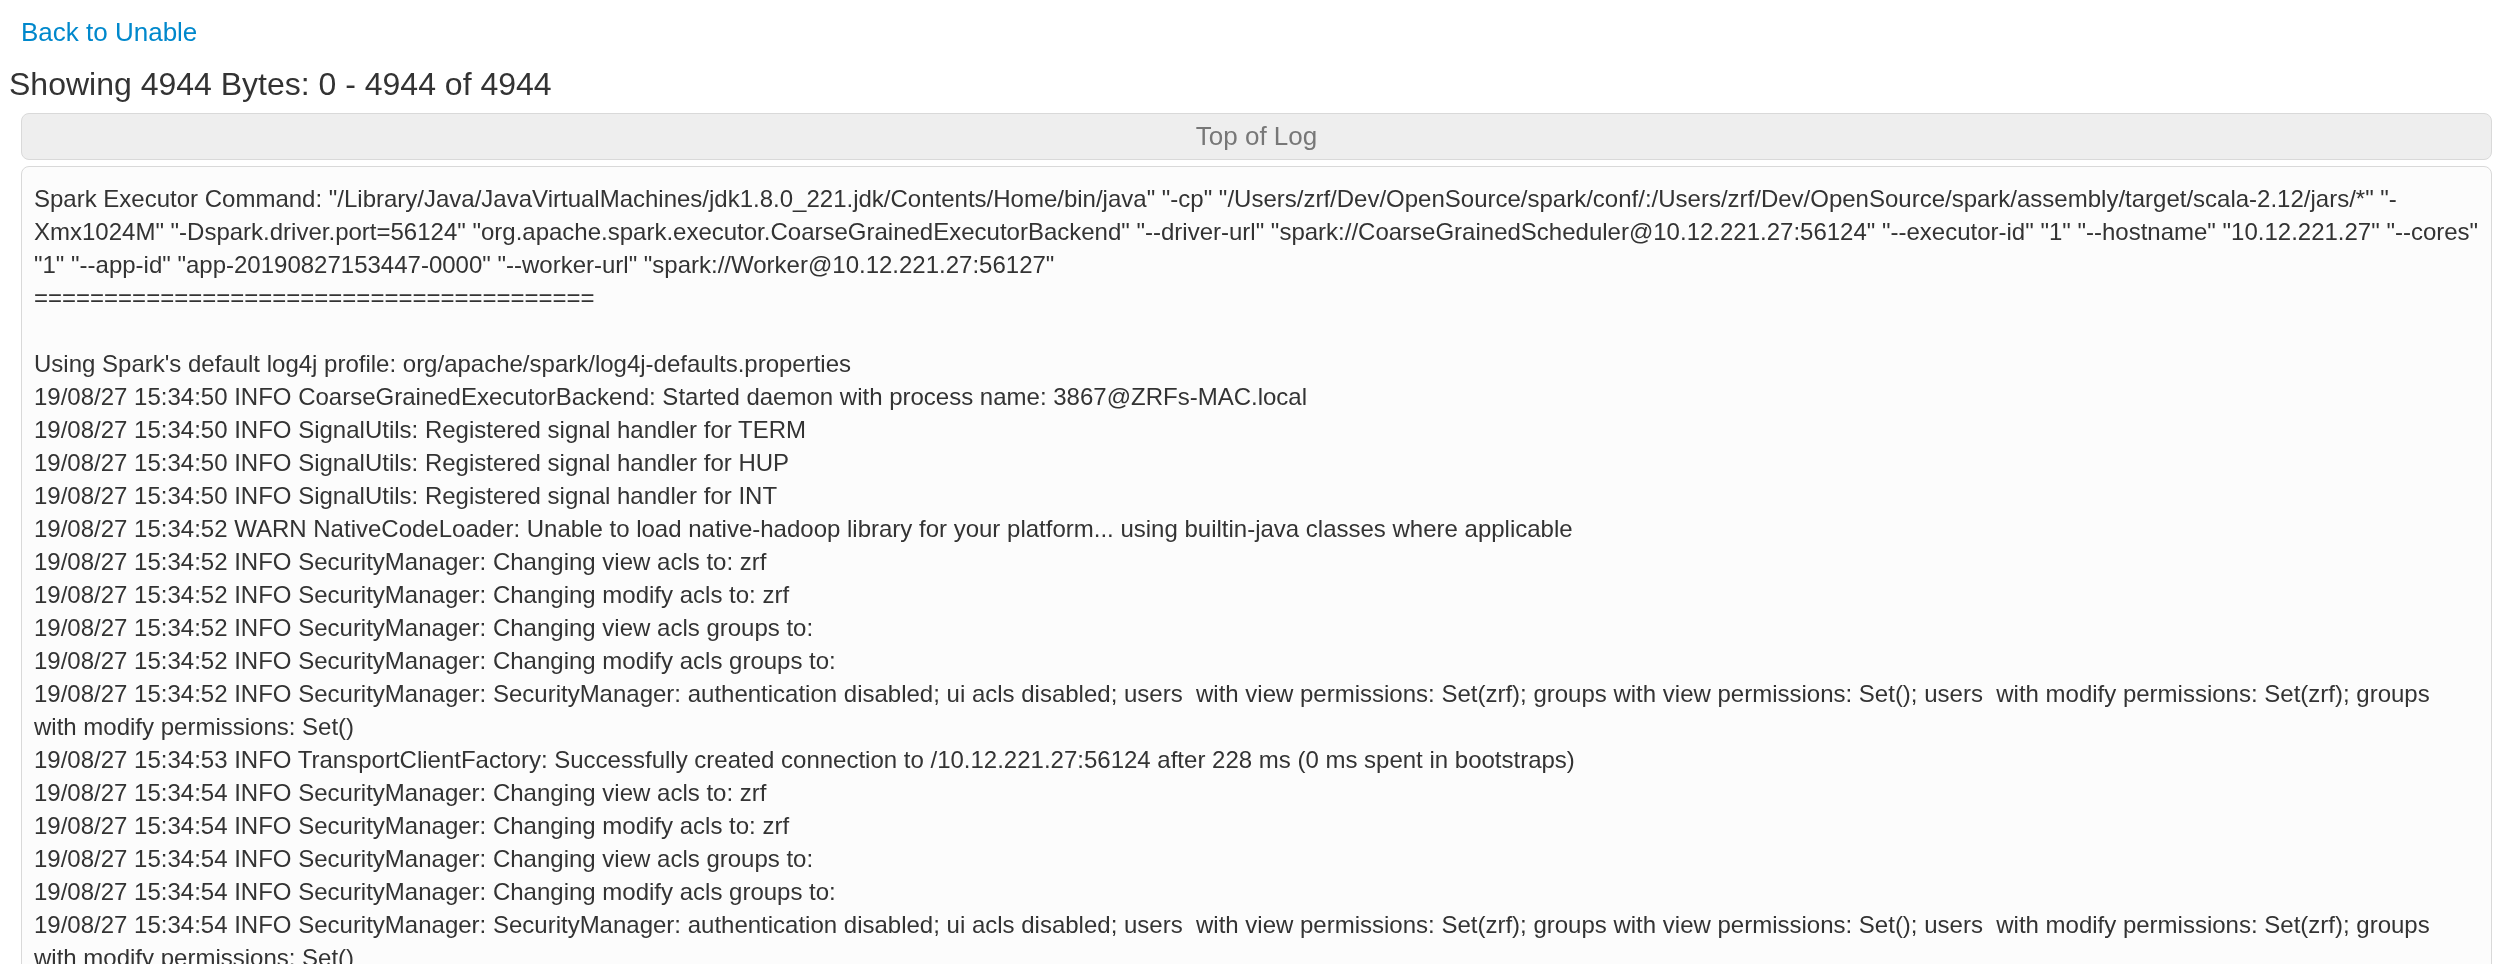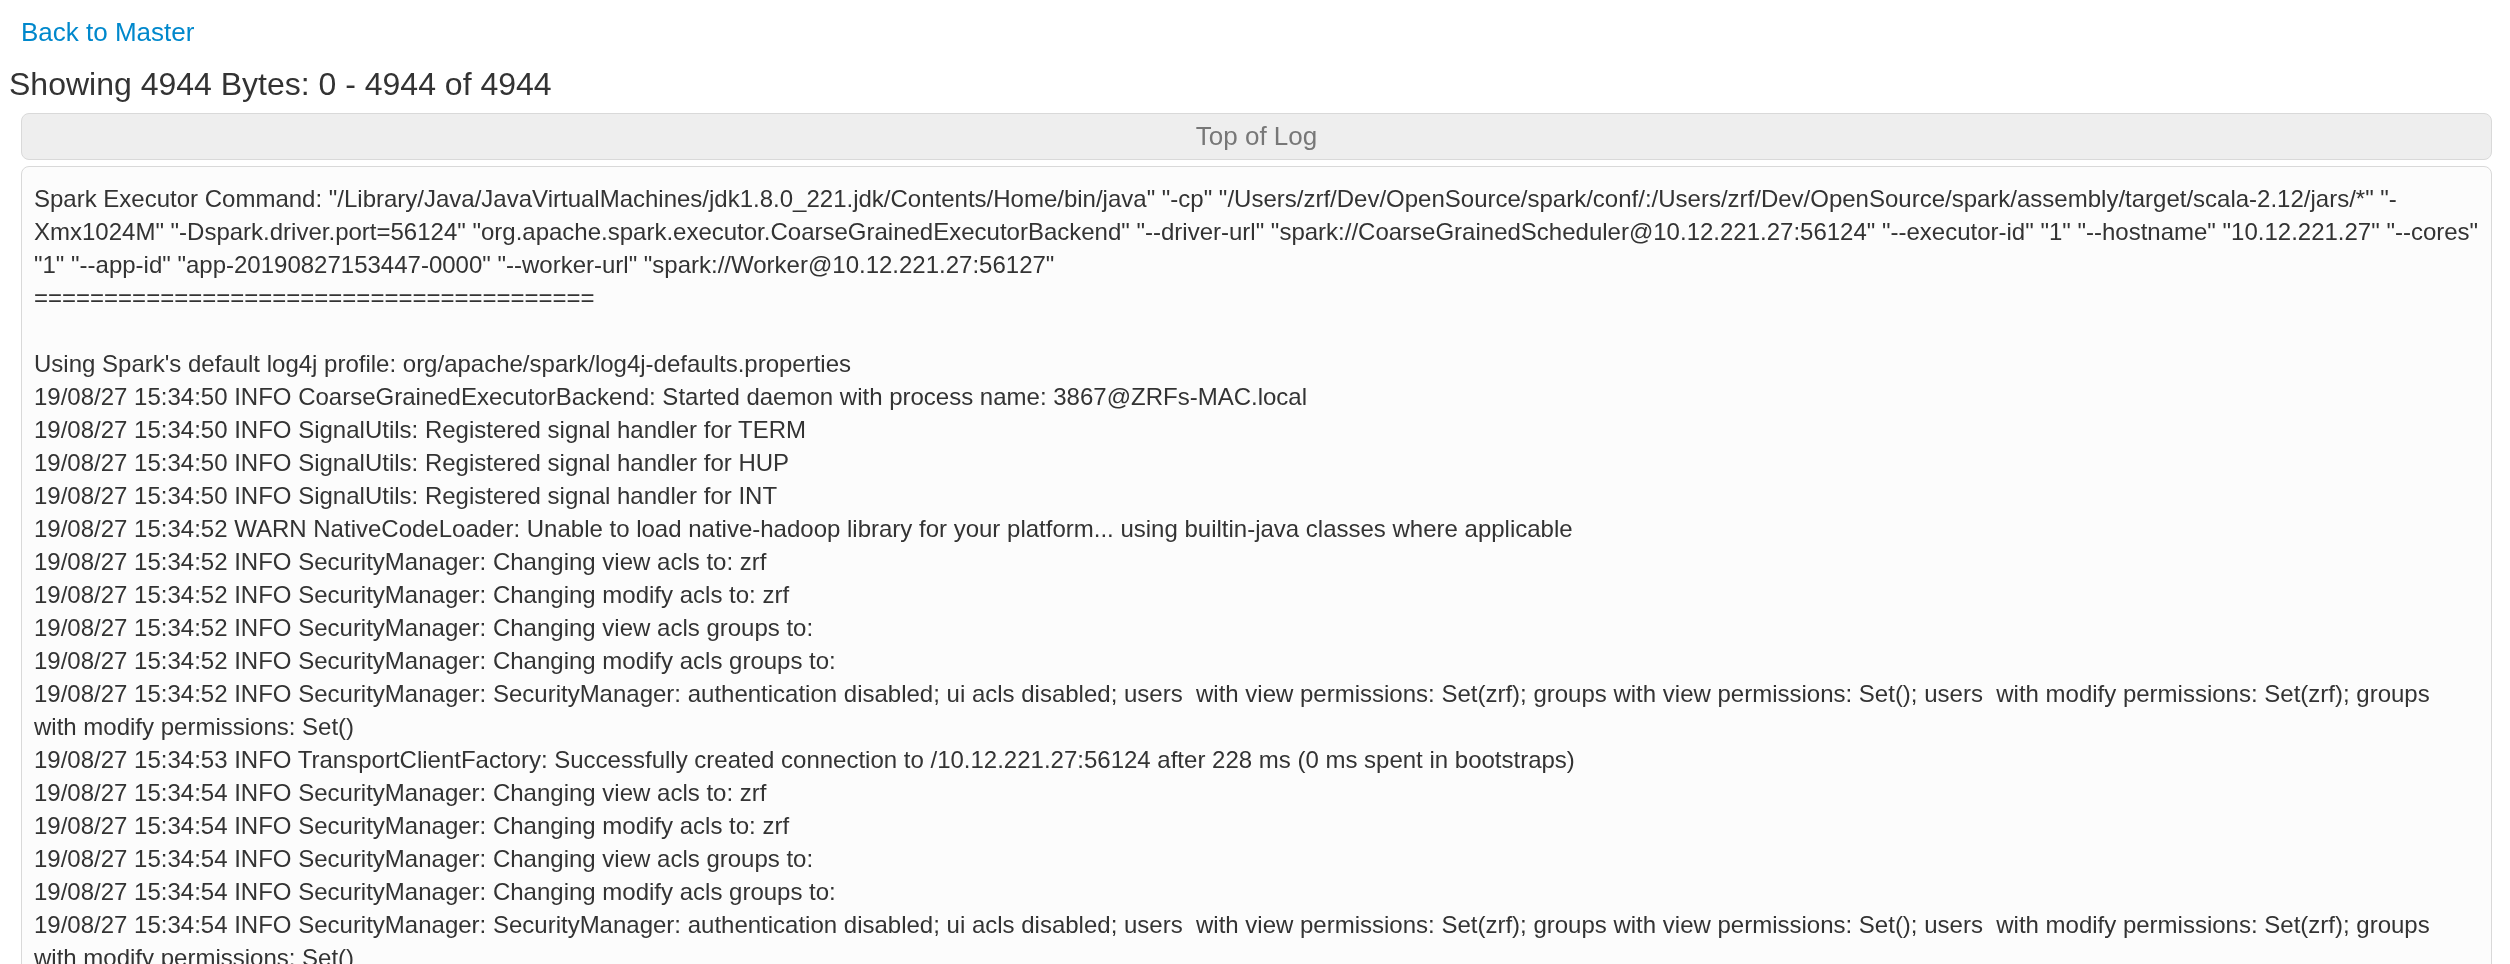--- a/index.html
+++ b/index.html
@@ -59,21 +59,21 @@
     color: #333333;
     white-space: pre-wrap;
     word-break: normal;
   }
 </style>
 </head>
 <body>
 
 
 
-<a class="back-link" href="#">Back to Master</a>
+<a class="back-link" href="#">Back to Unable</a>
 
 <div class="byte-info">Showing 4944 Bytes: 0 - 4944 of 4944</div>
 
 <div class="log-panel-header">
   <span>Top of Log</span>
 </div>
 
 <div class="log-content-box">
   <pre>Spark Executor Command: "/Library/Java/JavaVirtualMachines/jdk1.8.0_221.jdk/Contents/Home/bin/java" "-cp" "/Users/zrf/Dev/OpenSource/spark/conf/:/Users/zrf/Dev/OpenSource/spark/assembly/target/scala-2.12/jars/*" "-Xmx1024M" "-Dspark.driver.port=56124" "org.apache.spark.executor.CoarseGrainedExecutorBackend" "--driver-url" "spark://CoarseGrainedScheduler@10.12.221.27:56124" "--executor-id" "1" "--hostname" "10.12.221.27" "--cores" "1" "--app-id" "app-20190827153447-0000" "--worker-url" "spark://Worker@10.12.221.27:56127"
 ========================================

